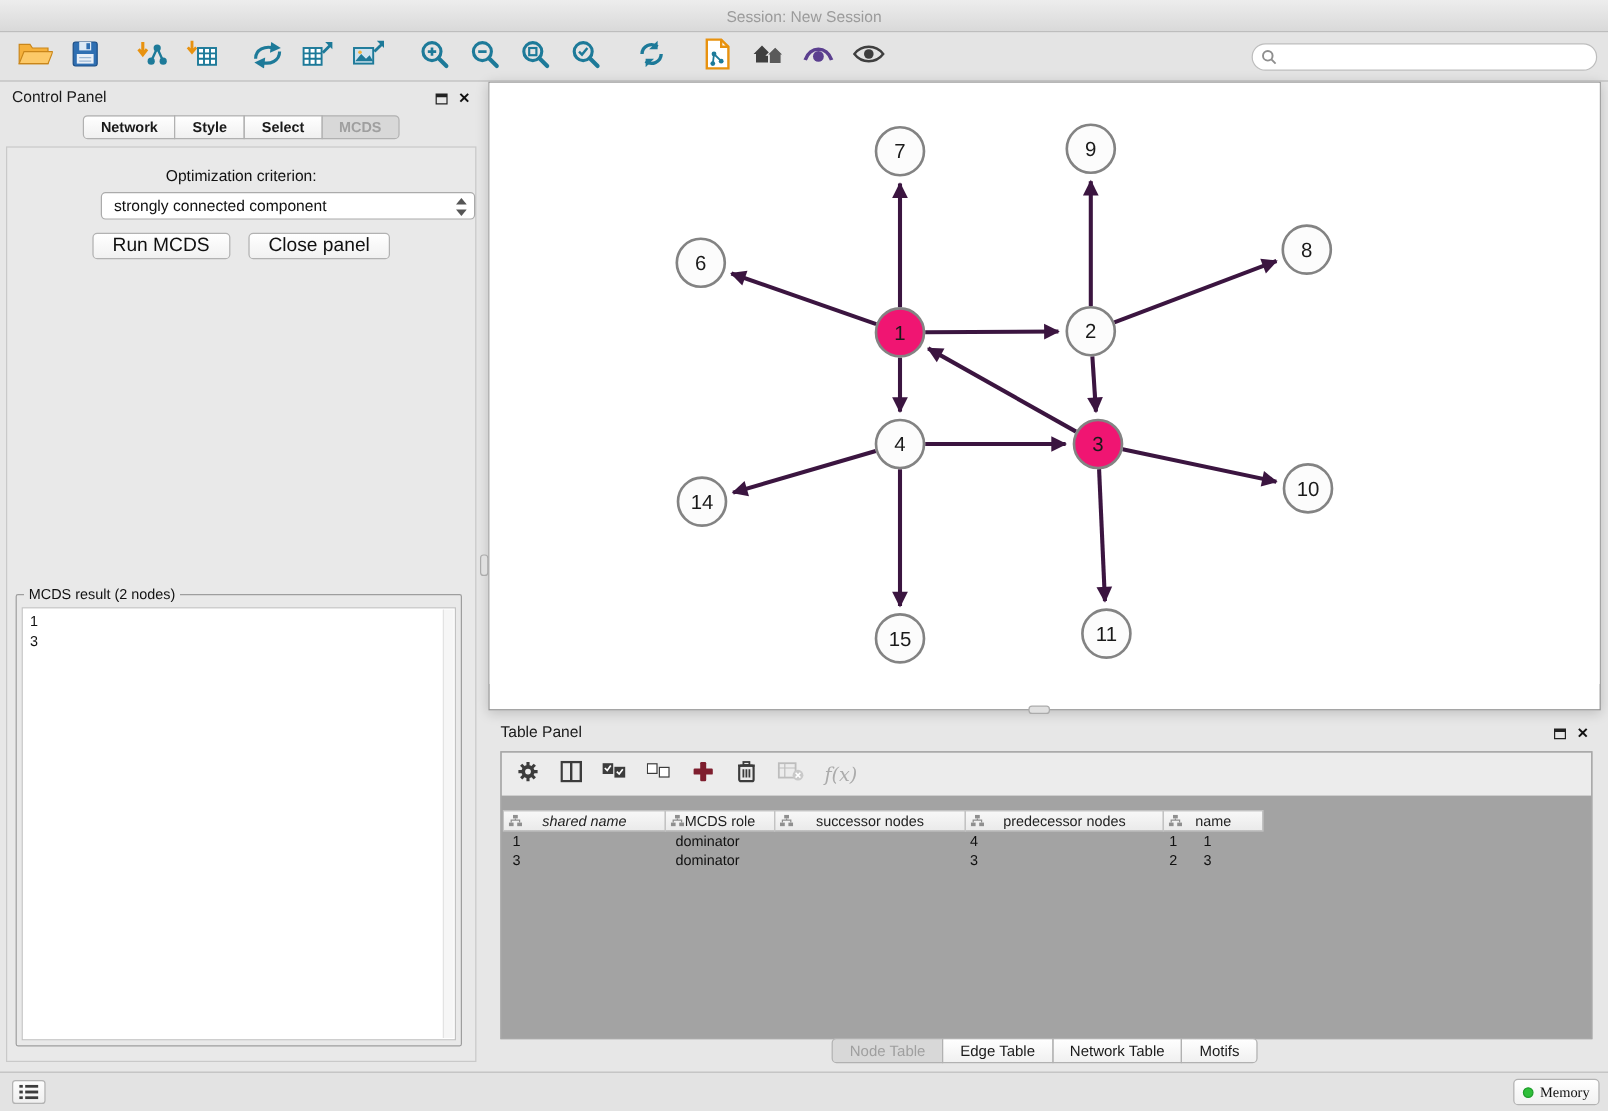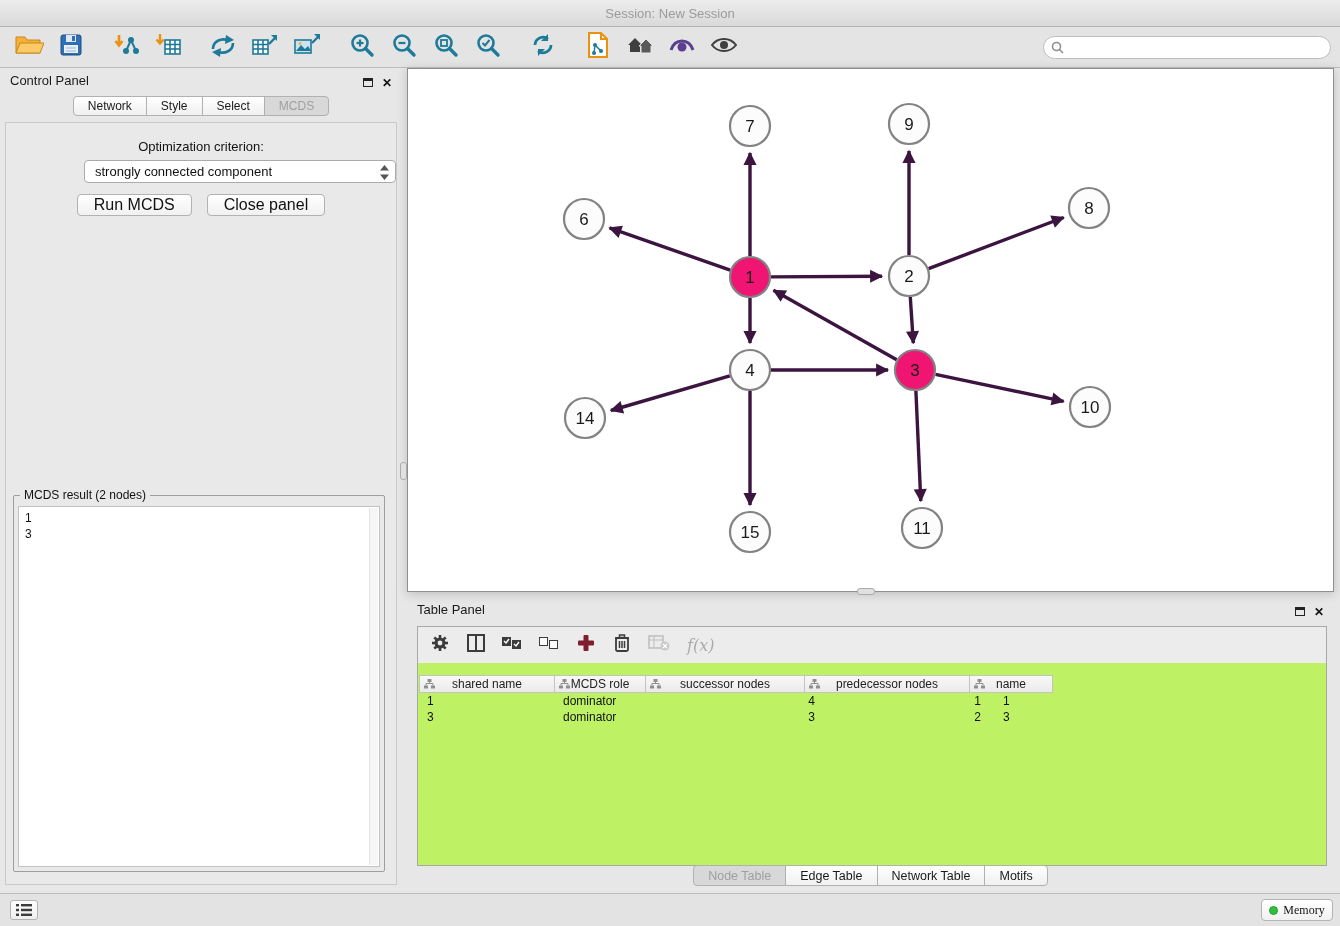--- a/index.html
+++ b/index.html
@@ -24,21 +24,21 @@
   .search-wrap svg { position:absolute; left:8px; top:5px; }
 
   
   .control-panel { position:absolute; left:0; top:67px; width:402px; height:826px; }
   .panel-header { position:absolute; left:0; top:0; right:0; height:26px; }
   .panel-title { position:absolute; left:10px; top:6px; font-size:13px; color:#1a1a1a; }
   .ph-icons { position:absolute; right:10px; top:6px; display:flex; gap:9px; align-items:center; }
   .ph-float { width:10px; height:9px; border:1.6px solid #222; border-top-width:3px; display:inline-block; }
   .ph-close::before { content:"\2715"; font-size:12px; font-weight:bold; color:#111; }
 
-  .cp-tabs { position:absolute; left:0; top:29px; right:0; display:flex; justify-content:center; }
+  .cp-tabs { position:absolute; left:0; top:29px; right:0; display:flex; justify-content:center;font-weight:bold; }
   .tab, .btab { border:1px solid #b1b1b1; background:linear-gradient(#ffffff,#f0f0f0);
     padding:0 14px; height:20px; line-height:19px; font-size:12px; color:#1a1a1a; margin-left:-1px; cursor:default; }
   .tab:first-child, .btab:first-child { border-radius:4px 0 0 4px; margin-left:0; }
   .tab:last-child, .btab:last-child { border-radius:0 4px 4px 0; }
   .tab.active, .btab.active { background:#d8d8d8; color:#9f9f9f; }
 
   .cp-content { position:absolute; left:5px; right:5px; top:55px; bottom:8px;
     background:#e9e9e9; border:1px solid #c9c9c9; }
   .opt-label { position:absolute; top:16px; left:0; right:0; text-align:center; font-size:13px; color:#111; }
   .dropdown { position:absolute; left:39px; top:37px; width:312px; height:23px; background:#fff;
@@ -70,28 +70,28 @@
     border:1px solid rgba(0,0,0,0.15); text-align:center; }
   .tl::before { display:block; font-size:9px; line-height:11px; color:rgba(0,0,0,0.45); }
   .tl.red   { left:8px;  background:#fb5b51; } .tl.red::before   { content:"\2715"; }
   .tl.yellow{ left:28px; background:#fdbc2e; } .tl.yellow::before{ content:"\2212"; }
   .tl.green { left:48px; background:#2fc33e; } .tl.green::before { content:"+"; }
   #graph-svg { display:block; background:#fff; }
 
   
   .table-panel { position:absolute; left:407px; top:596px; width:927px; height:297px; }
   .tp-box { position:absolute; left:10px; top:30px; right:7px; bottom:27px;
-    background:#bef264; border:1px solid #a8a8a8; overflow:hidden; }
+    background:#a3a3a3; border:1px solid #a8a8a8; overflow:hidden; }
   .tp-toolbar { height:36px; background:#ececec; display:flex; align-items:center;
     padding-left:12px; gap:17px; }
   .fx-label { font-family:"DejaVu Serif", serif; font-style:italic; font-size:16px; color:#ababab; }
   .nt-header { display:flex; margin-top:12px; height:18px; margin-left:1px; }
   .th { border:1px solid #c3c3c3; margin-left:-1px; background:linear-gradient(#f8f8f8,#eaeaea);
     font-size:12px; color:#222; position:relative; line-height:16px; text-align:center; }
-  .th:first-child { margin-left:0; }
+  .th:first-child { margin-left:0;font-style:italic; }
   .th .hier-icon { position:absolute; left:4px; top:3px; }
   .ntr { display:flex; height:16px; line-height:16px; font-size:12px; color:#111; margin-left:1px; }
   .ntd { padding:0 8px; overflow:hidden; white-space:nowrap; }
   .nt-tabs { position:absolute; left:0; right:0; top:269px; display:flex; justify-content:center; }
   .btab { height:21px; line-height:20px; font-size:12.5px; }
 
   
   .statusbar { position:absolute; left:0; bottom:0; right:0; height:33px;
     background:#e3e3e3; border-top:1px solid #bdbdbd;font-family:Liberation Serif, serif; }
   .list-btn { position:absolute; left:10px; top:6px; width:28px; height:20px;

